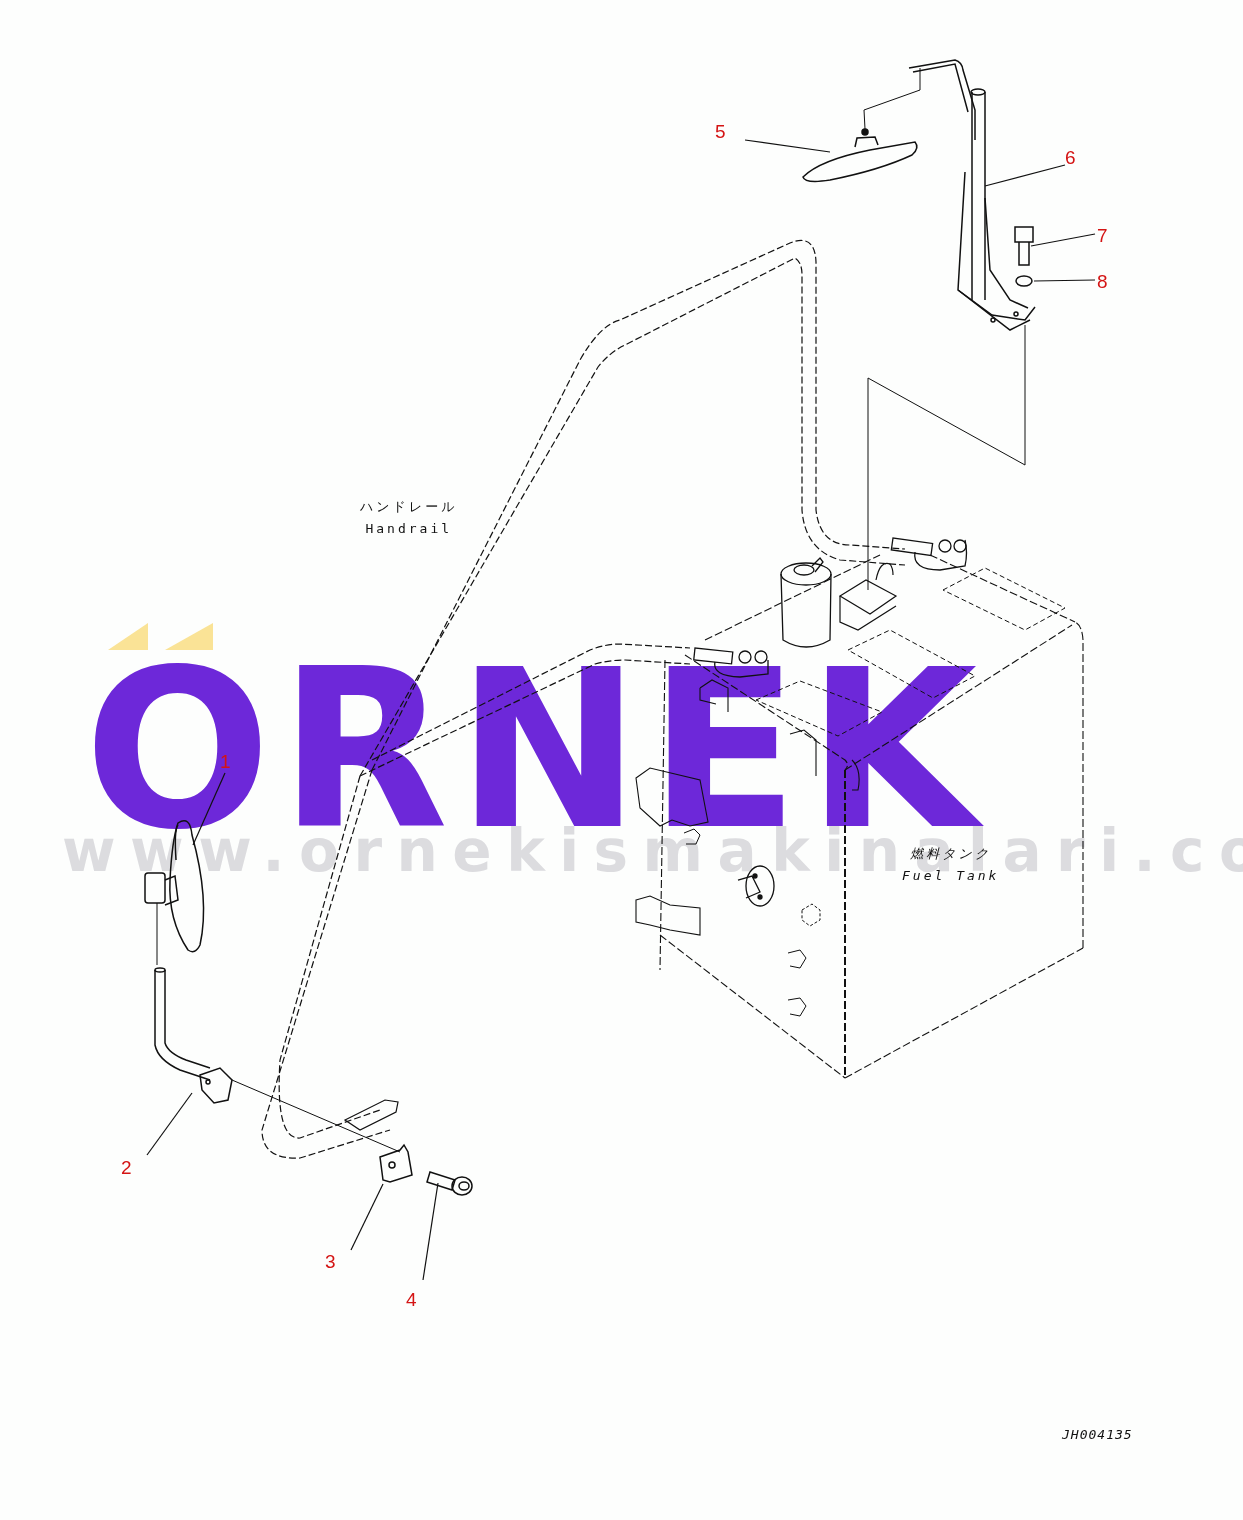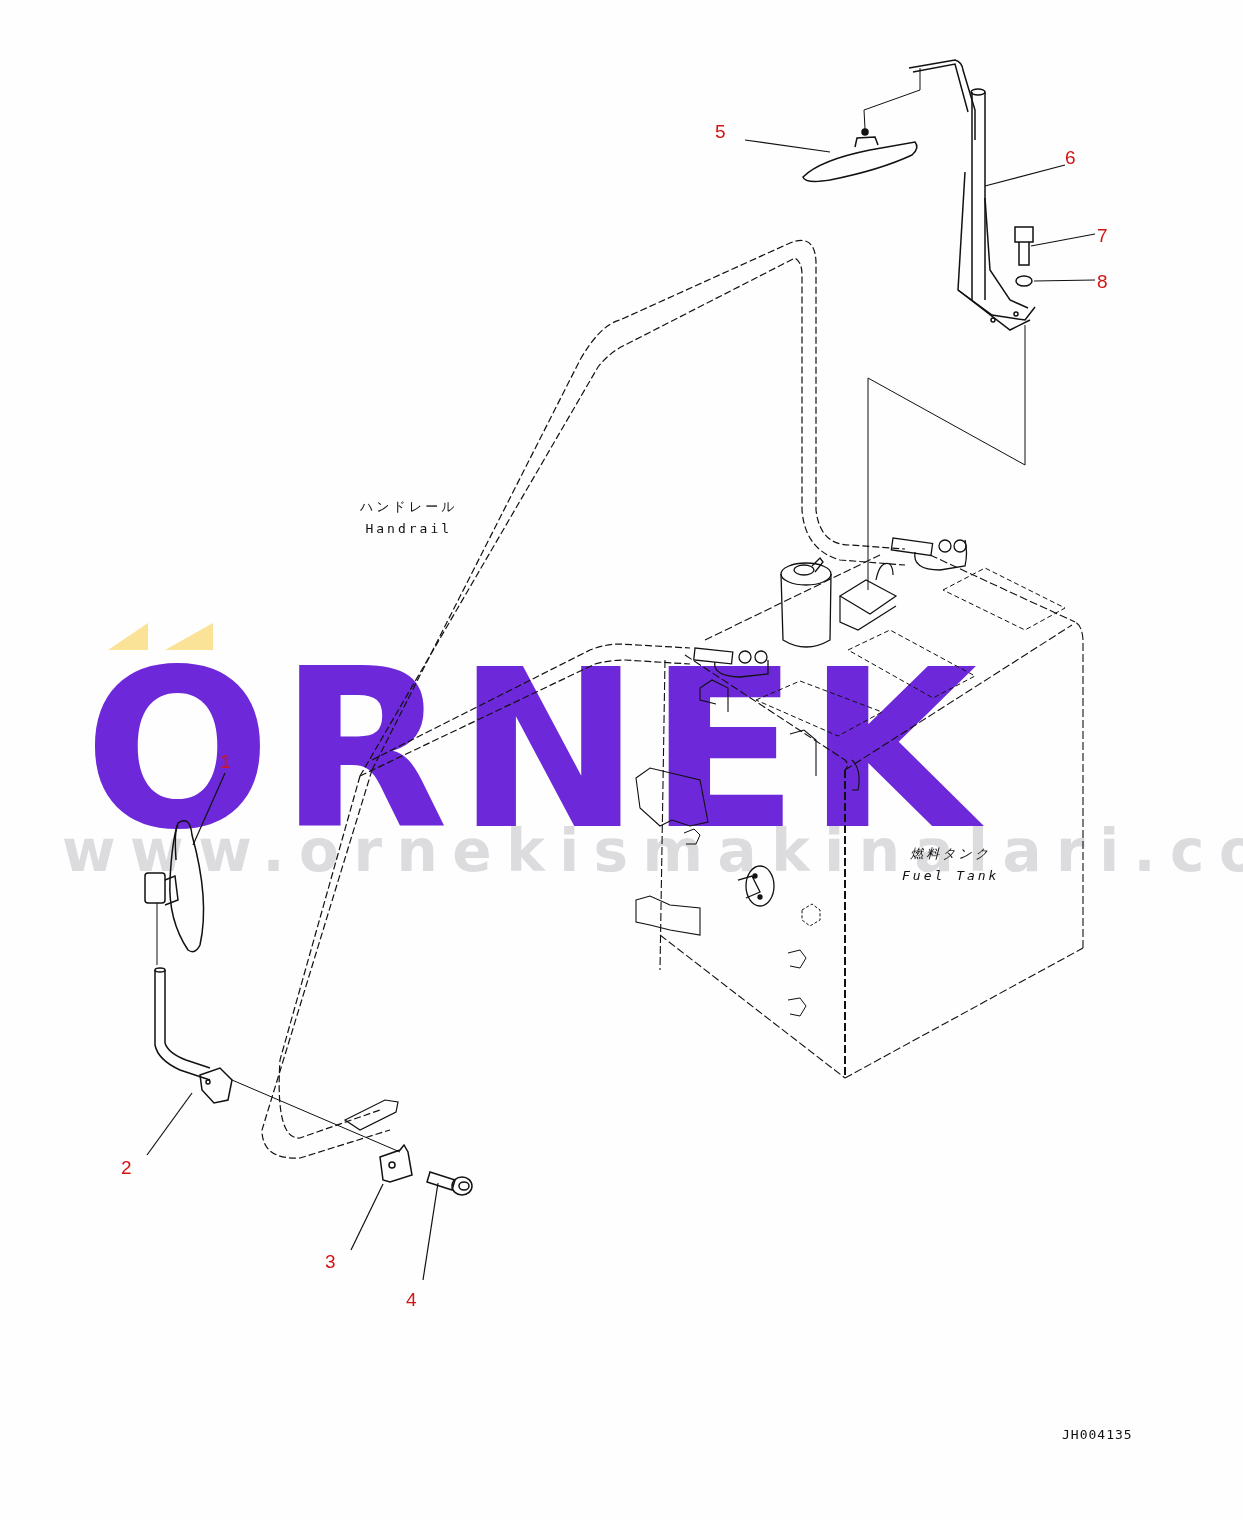--- a/index.html
+++ b/index.html
@@ -3,21 +3,21 @@
 <meta charset="utf-8">
 <style>
   html, body { margin: 0; padding: 0; background: #fdfefd; }
   body { width: 1243px; height: 1520px; position: relative; overflow: hidden; font-family: "DejaVu Sans Mono", monospace; }
   .canvas { position: absolute; left: 0; top: 0; width: 1243px; height: 1520px; }
   .wm-big { position: absolute; left: 52px; top: 640px; font-family: "DejaVu Sans", sans-serif; font-weight: bold; font-size: 220px; letter-spacing: 8px; color: #6d28d9; line-height: 1; white-space: nowrap; margin-left: 32px; }
   .wm-url { position: absolute; left: 62px; top: 822px; font-family: "DejaVu Sans", sans-serif; font-weight: bold; font-size: 58px; letter-spacing: 14.5px; color: #dcdcdf; line-height: 1; white-space: nowrap; }
   .wm-accent { position: absolute; }
   .callout { position: absolute; font-family: "Liberation Sans", sans-serif; font-size: 19px; color: #d41414; line-height: 1; }
   .label { position: absolute; font-family: "DejaVu Sans Mono", monospace; font-size: 13px; color: #111; line-height: 22px; text-align: center; letter-spacing: 3px; white-space: nowrap; }
-  .code { position: absolute; font-family: "DejaVu Sans Mono", monospace; font-size: 13px; color: #111; letter-spacing: 1px; }
+  .code { position: absolute; font-family: "DejaVu Sans Mono", monospace; font-size: 13px; color: #111; letter-spacing: 1px; font-style: italic; }
   svg.drawing { position: absolute; left: 0; top: 0; }
 </style>
 </head>
 <body>
 
 <div class="canvas">
 
   <svg class="wm-accent" width="1243" height="1520" style="left:0;top:0;">
     <polygon points="108,650 148,623 148,650" fill="#fae396"></polygon>
     <polygon points="165,650 213,623 213,650" fill="#fae396"></polygon>

